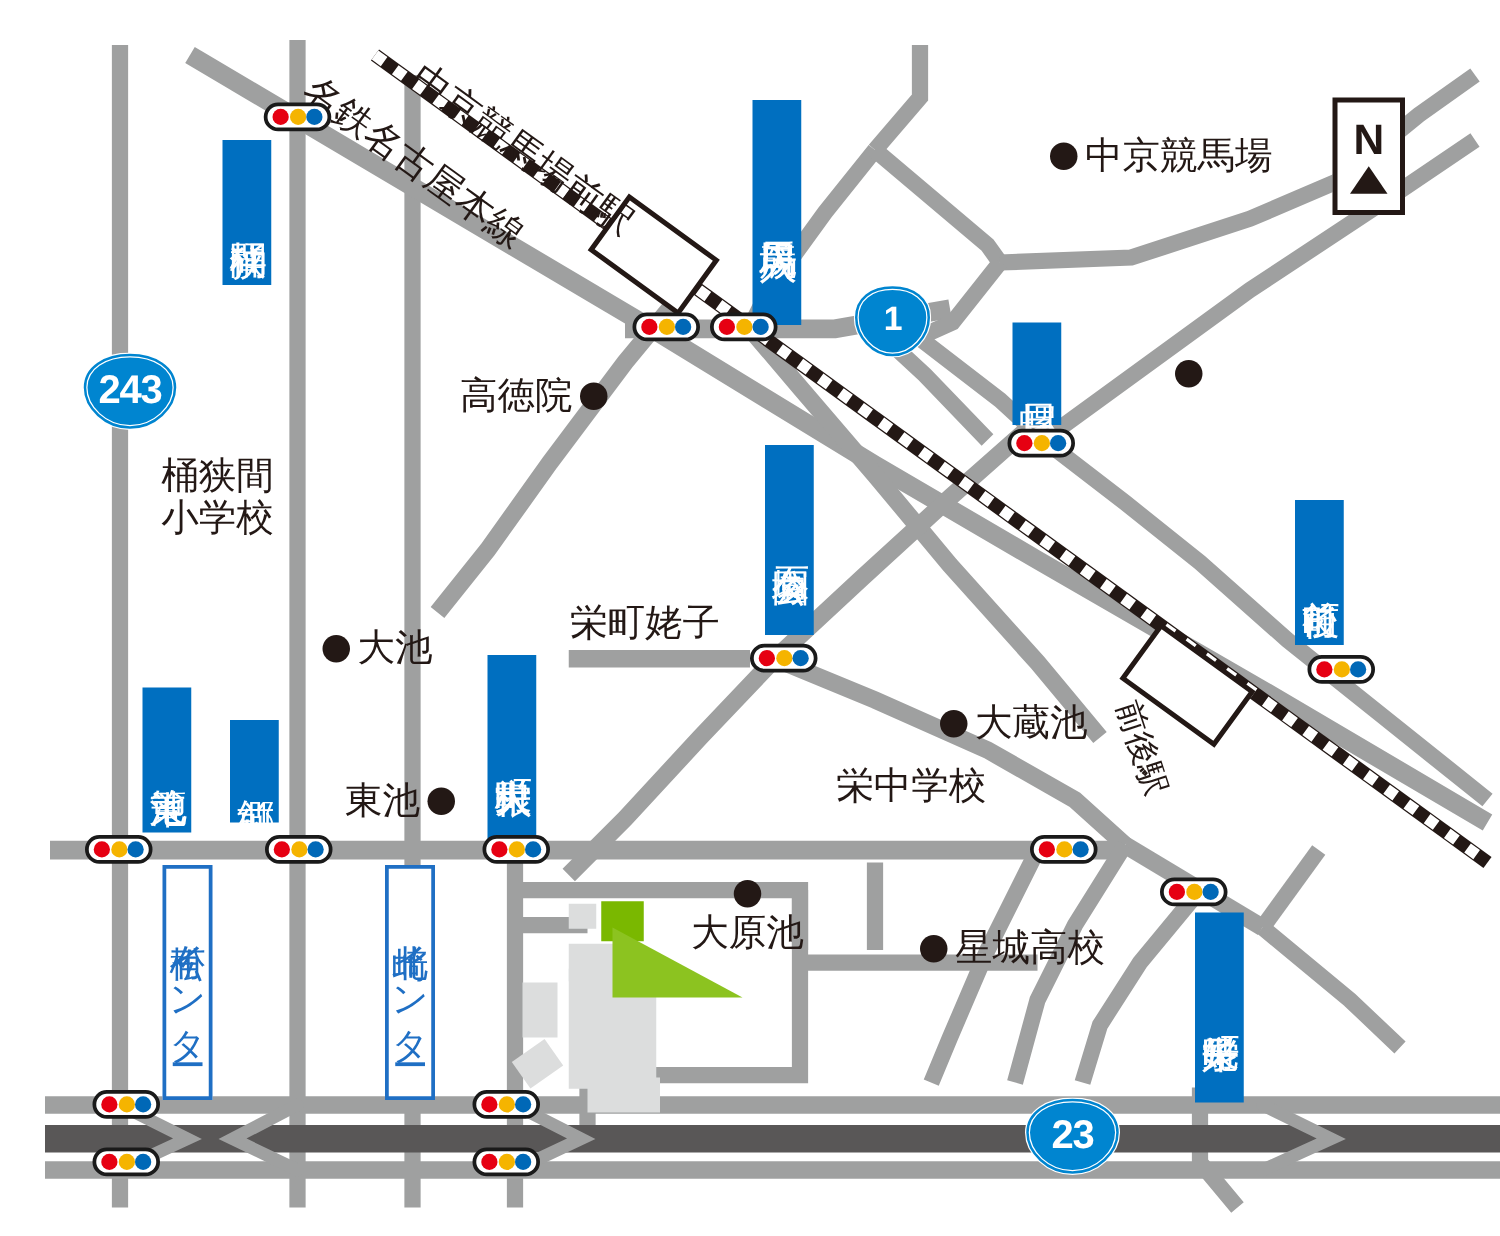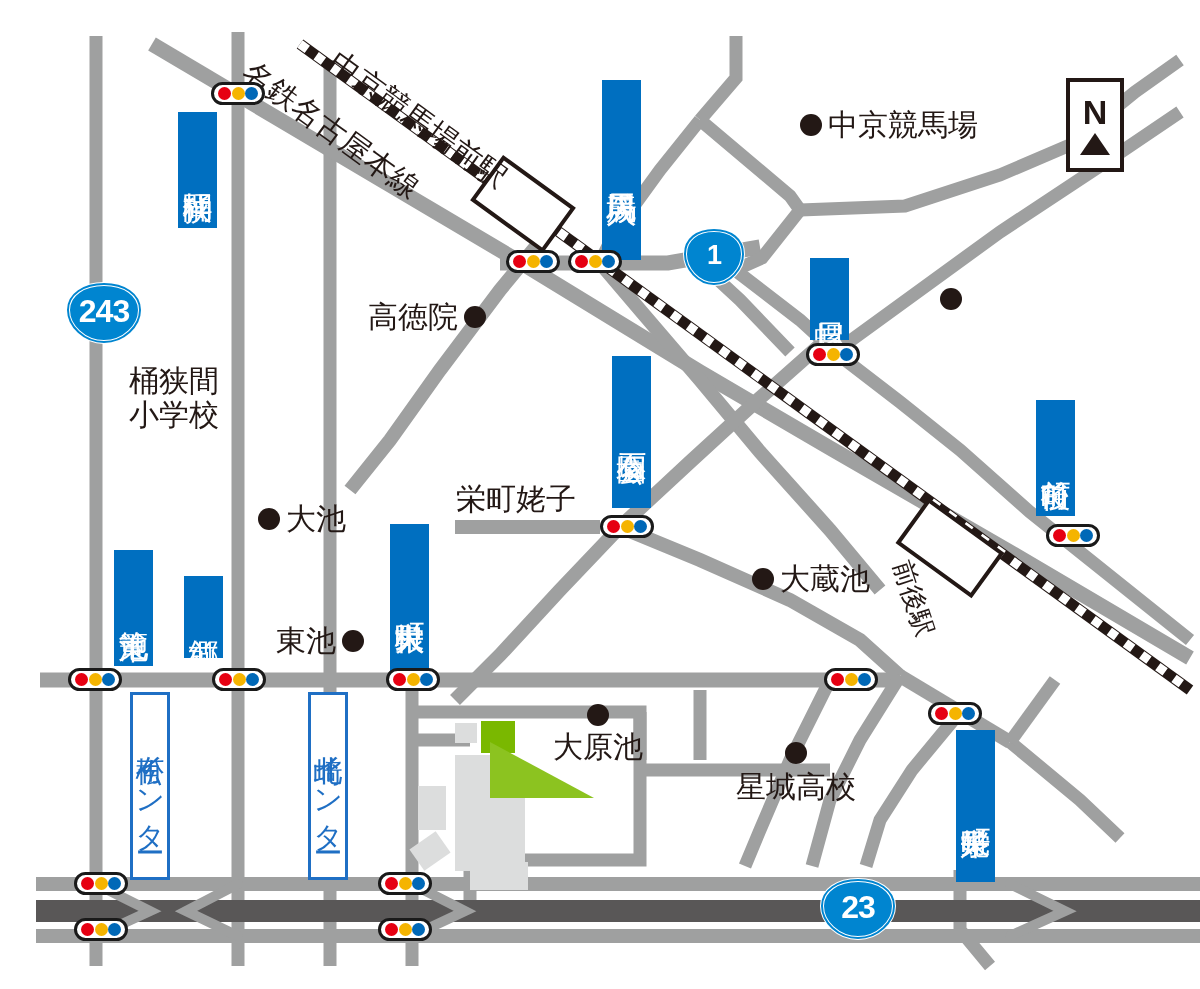--- a/index.html
+++ b/index.html
@@ -172,21 +172,21 @@
 
   <div class="rail-cap" style="left:345px;top:42px;transform:rotate(36deg);">中京競馬場前駅</div>
   <div class="rail-cap" style="left:258px;top:52px;transform:rotate(36deg);">名鉄名古屋本線</div>
   <div class="station-cap" style="left:918px;top:556px;transform:rotate(72deg);">前後駅</div>
 
   <div id="compass" style="left:1066px;top:78px;">
     <div class="n">N</div>
     <div class="tri"></div>
   </div>
 
-  <div class="poi dot-left" style="left:800px;top:108px;">
+  <div class="poi dot-left" style="left:840px;top:108px;">
     <span class="dot"></span>
     <span class="txt">中京競馬場</span>
   </div>
 
   <div class="poi dot-left" style="left:940px;top:288px;">
     <span class="dot"></span>
   </div>
 
   <div class="poi dot-right" style="left:368px;top:300px;">
     <span class="txt">高徳院</span>
@@ -213,27 +213,31 @@
   <div class="poi dot-right" style="left:276px;top:624px;">
     <span class="txt">東池</span>
     <span class="dot"></span>
   </div>
 
   <div class="poi dot-left" style="left:752px;top:562px;">
     <span class="dot"></span>
     <span class="txt">大蔵池</span>
   </div>
 
+  <div class="poi stacked" style="left:650px;top:612px;width:158px;">
+    <span class="txt">栄中学校</span>
+    <span class="dot"></span>
+  </div>
 
   <div class="poi" style="left:540px;top:704px;display:block;text-align:center;width:116px;">
     <span class="dot" style="display:block;margin:0 auto 4px;"></span>
     <span class="txt">大原池</span>
   </div>
 
-  <div class="poi dot-left" style="left:736px;top:742px;flex-direction:column;">
+  <div class="poi dot-left" style="left:736px;top:742px;">
     <span class="dot"></span>
     <span class="txt">星城高校</span>
   </div>
 
   <div class="plate" style="left:178px;top:112px;height:116px;">桶狭間</div>
 
   <div class="plate" style="left:602px;top:80px;height:180px;">競馬場入口</div>
 
   <div class="plate" style="left:810px;top:258px;height:82px;">螺貝</div>
 

